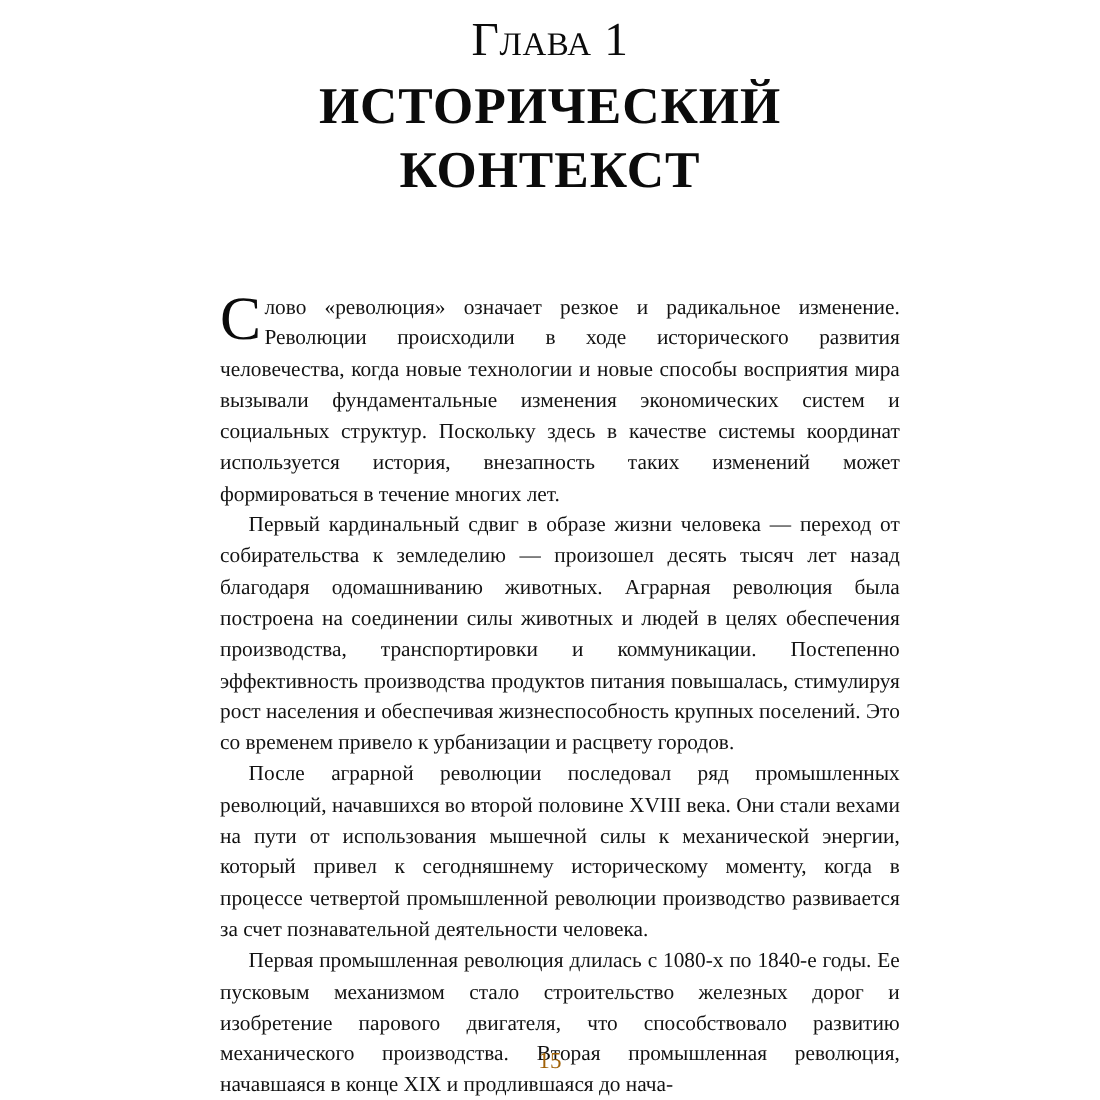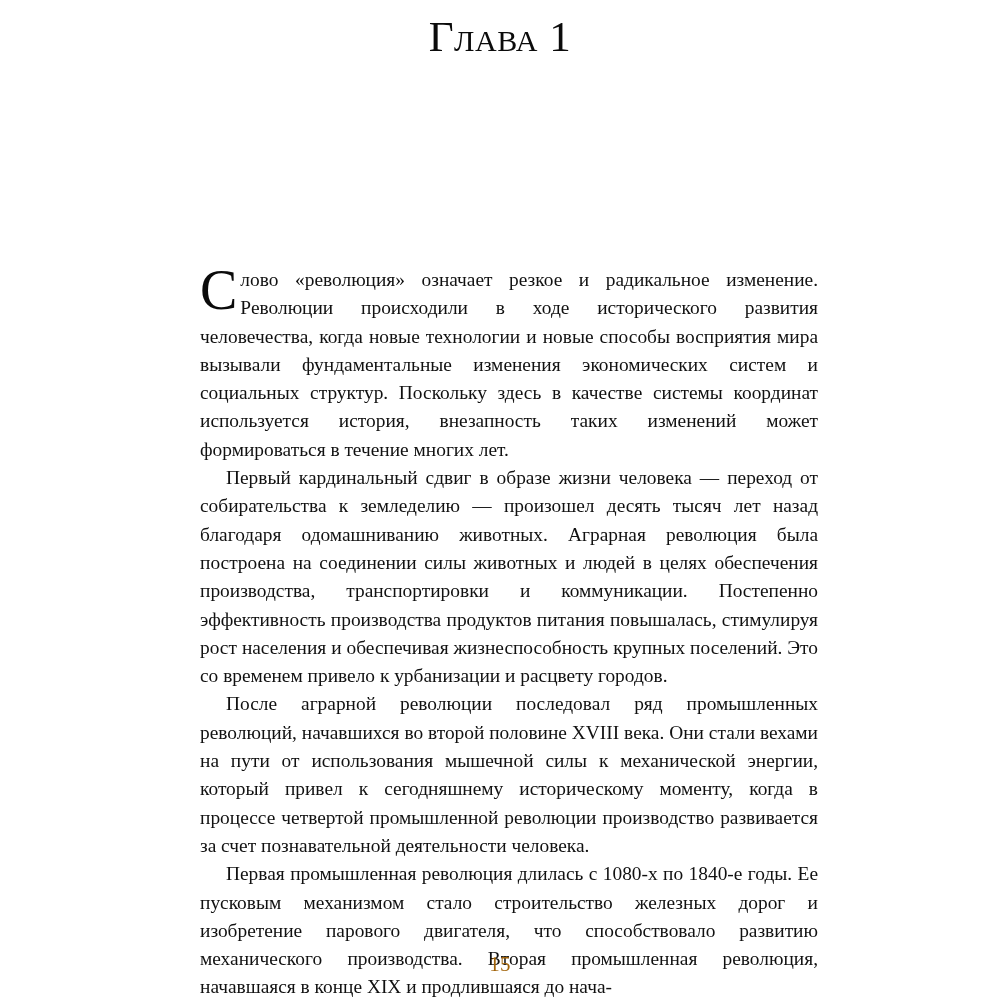--- a/index.html
+++ b/index.html
@@ -108,20 +108,24 @@
     letter-spacing: 0.01em;
   }
 </style>
 </head>
 <body>
 
 <div class="page">
 
   <header class="chapter-head">
     <div class="chapter-eyebrow">Глава 1</div>
+    <h1 class="chapter-title">
+      <span class="tline">ИСТОРИЧЕСКИЙ</span>
+      <span class="tline">КОНТЕКСТ</span>
+    </h1>
   </header>
 
   <main class="text-column">
 
     <p class="first">
       <span class="dropcap">С</span><span>лово «революция» означает резкое и радикальное изменение. Революции происходили в ходе исторического развития человечества, когда новые технологии и новые способы восприятия мира вызывали фундаментальные изменения экономических систем и социальных структур. Поскольку здесь в качестве системы координат используется история, внезапность таких изменений может формироваться в течение многих лет.</span>
     </p>
 
     <p>
       <span>Первый кардинальный сдвиг в образе жизни человека — переход от собирательства к земледелию — произошел десять тысяч лет назад благодаря одомашниванию животных. Аграрная революция была построена на соединении силы животных и людей в целях обеспечения производства, транспортировки и коммуникации. Постепенно эффективность производства продуктов питания повышалась, стимулируя рост населения и обеспечивая жизнеспособность крупных поселений. Это со временем привело к урбанизации и расцвету городов.</span>

